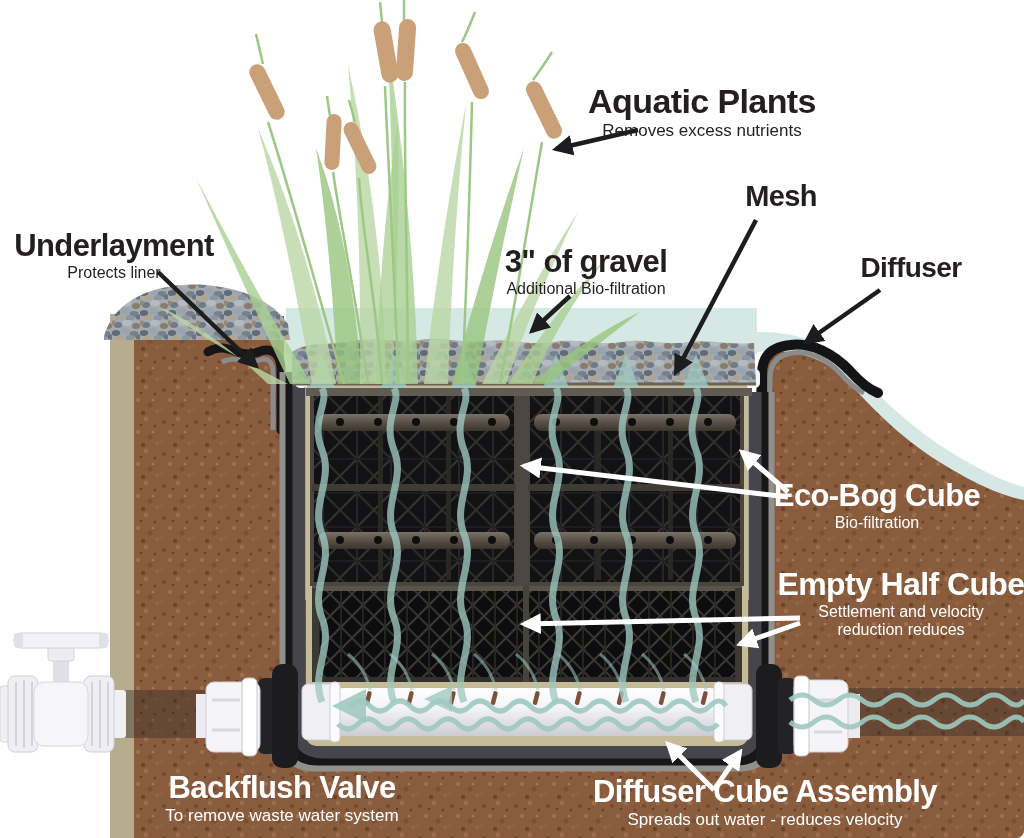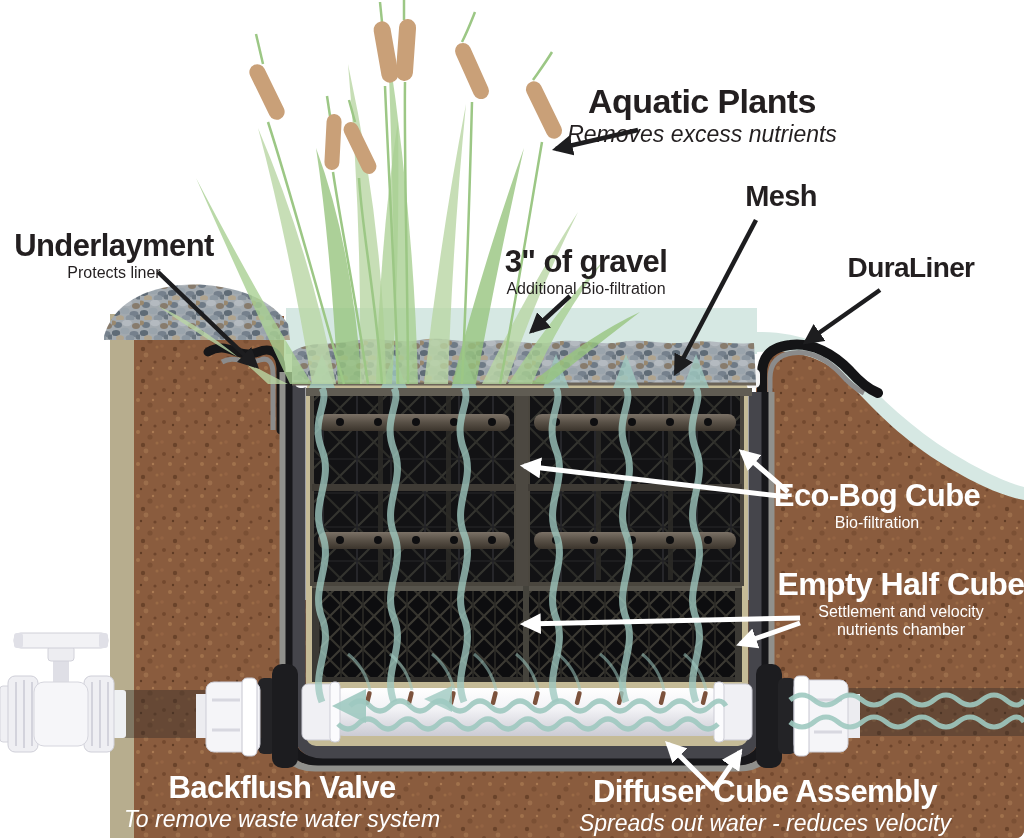--- a/index.html
+++ b/index.html
@@ -8,21 +8,21 @@
     font-family:"Liberation Sans",sans-serif;
     border-radius:8px;
   }
   .stage svg{position:absolute;left:0;top:0;}
   .lbl{position:absolute;text-align:center;transform:translateX(-50%);white-space:nowrap;pointer-events:none;}
   .lbl .t1{font-weight:bold;letter-spacing:-0.6px;line-height:1.02;color:var(--c-label-dark);}
   .lbl .t2{font-weight:normal;font-size:16px;margin-top:2px;color:var(--c-label-dark);}
   .lbl.light .t1,.lbl.light .t2{color:var(--c-label-light);}
   .lbl.wrap{white-space:normal;}
   .s34{font-size:34px;} .s31{font-size:31px;} .s29{font-size:29px;text-align:right;} .s28{font-size:28px;} .s32{font-size:32px;}
-  .t2.s17{font-size:23px;font-style:italic;}
+  .t2.s17{font-size:17px;}
 </style>
 </head>
 <body>
 
 <div class="stage">
 <svg width="1024" height="838" viewBox="0 0 1024 838">
   <defs>
     <pattern id="soil" width="32" height="32" patternUnits="userSpaceOnUse">
       <rect width="32" height="32" style="fill:var(--c-soil,#8a5c3e)"></rect>
       <circle cx="4" cy="6" r="2" fill="#74492e"></circle>
@@ -342,29 +342,29 @@
 </div>
 <div class="lbl" style="left:114px;top:230px;">
   <div class="t1 s31">Underlayment</div>
   <div class="t2">Protects liner</div>
 </div>
 <div class="lbl" style="left:586px;top:246px;">
   <div class="t1 s31">3" of gravel</div>
   <div class="t2">Additional Bio-filtration</div>
 </div>
 <div class="lbl" style="left:911px;top:254px;">
-  <div class="t1 s28">DuraLiner</div>
+  <div class="t1 s28">Diffuser</div>
 </div>
 <div class="lbl light" style="left:877px;top:480px;">
   <div class="t1 s31">Eco-Bog Cube</div>
   <div class="t2">Bio-filtration</div>
 </div>
 <div class="lbl light wrap" style="left:901px;top:568px;width:260px;margin-left:-130px;transform:none;">
   <div class="t1 s32">Empty Half Cube</div>
-  <div class="t2" style="max-width:220px;margin-left:auto;margin-right:auto;">Settlement and velocity nutrients chamber</div>
+  <div class="t2" style="max-width:220px;margin-left:auto;margin-right:auto;">Settlement and velocity reduction reduces</div>
 </div>
 <div class="lbl light" style="left:282px;top:772px;">
   <div class="t1 s31">Backflush Valve</div>
   <div class="t2 s17">To remove waste water system</div>
 </div>
 <div class="lbl light" style="left:765px;top:776px;">
   <div class="t1 s31">Diffuser Cube Assembly</div>
   <div class="t2 s17">Spreads out water - reduces velocity</div>
 </div>
 </div>

